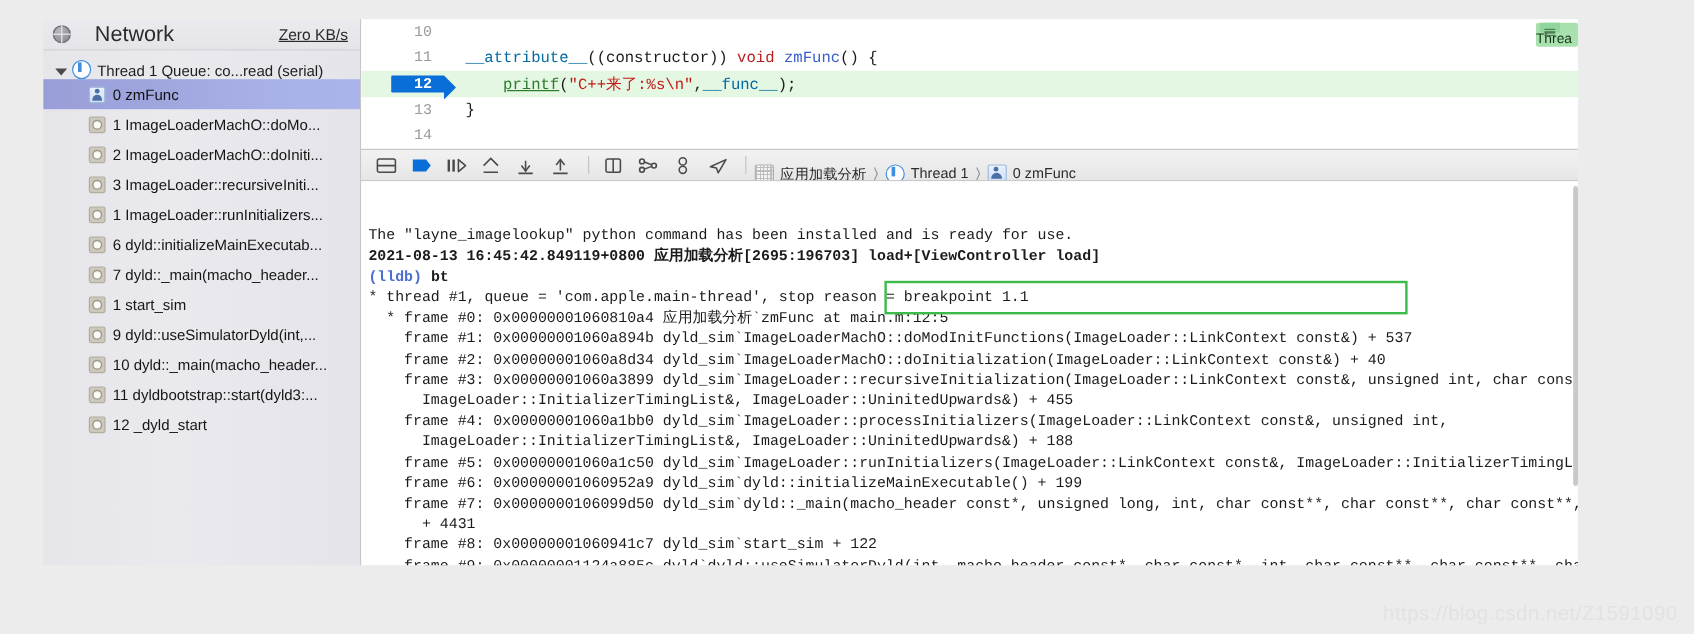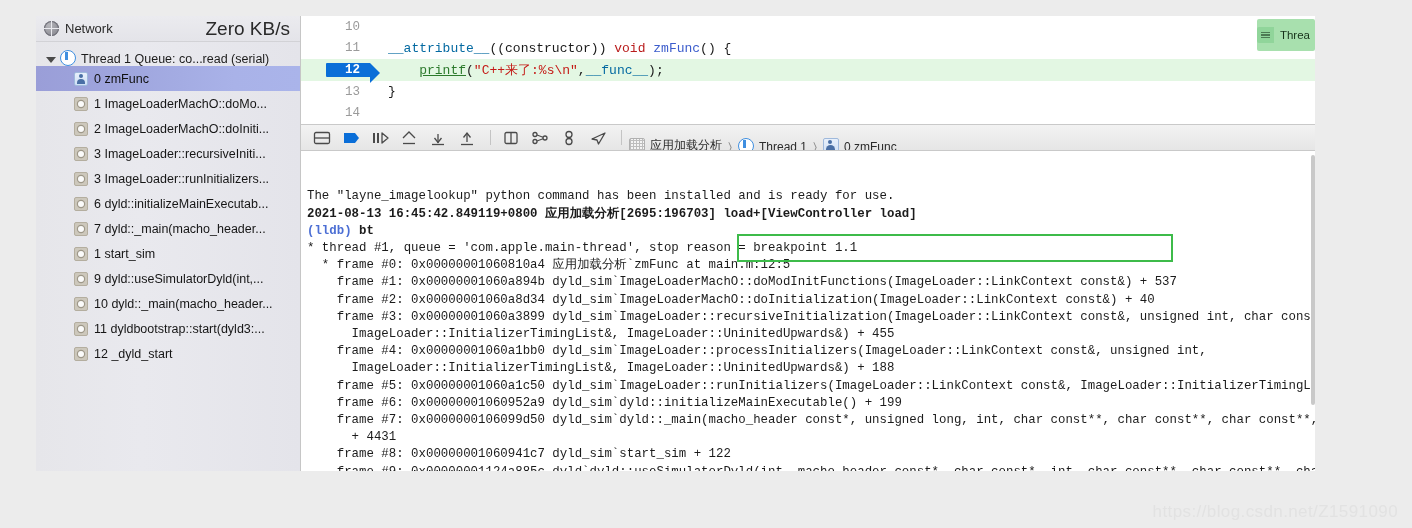--- a/index.html
+++ b/index.html
@@ -28,28 +28,29 @@
   .nav-header {
     height: 26px;
     display: flex;
     align-items: center;
     padding: 0 10px 0 8px;
     box-sizing: border-box;
     border-bottom: 1px solid #d2d2d6;
     background: linear-gradient(to bottom, #ebebef, #e4e4e9);
   }
   .nav-header .label {
+    font-size: 18px;
+    color: #2a2a2a;
+    margin-left: 20px;
+    flex: 1;
+  }
+  .nav-header .rate {
     font-size: 13px;
     color: #2a2a2a;
-    margin-left: 6px;
-    flex: 1;
-  }
-  .nav-header .rate {
-    font-size: 19px;
-    color: #2a2a2a;
+    text-decoration: underline;
   }
   .globe-icon {
     width: 15px; height: 15px;
     border-radius: 50%;
     background: radial-gradient(circle at 35% 30%, #b8b8bd, #7d7d86);
     position: relative;
     box-shadow: inset 0 0 0 1px #6e6e77;
     flex: none;
   }
   .globe-icon::before {
@@ -215,27 +216,28 @@
   .tok-fn   { color: #3b5ccc; }
   .tok-call { color: #2c7a2c; text-decoration: underline; text-align: right; }
   .tok-str  { color: #c41a16; }
   .tok-pre  { color: #0369a1; }
   .tok-plain{ color: #1a1a1a; }
 
   .thread-badge {
     position: absolute;
     right: 0; top: 3px;
     display: flex; align-items: center;
-    height: 32px;
+    height: 20px;
     background: #a8e0ae;
     border-radius: 2px;
     padding: 0 5px 0 0;
     font-family: "Liberation Sans", sans-serif;
     font-size: 11.5px;
     color: #17321a;
+    flex-direction: column;
   }
   .badge-grip {
     width: 17px; height: 16px;
     background: #90d59a;
     margin-right: 6px;
     position: relative;
     border-radius: 2px 0 0 2px;
   }
   .badge-grip::before, .badge-grip::after,
   .badge-grip span {
@@ -268,21 +270,21 @@
     position: relative;
     flex: none;
   }
   .tb-sep {
     width: 1px; height: 15px;
     background: #c4c4c4;
     margin: 0 7px;
     flex: none;
   }
   .crumb {
-    display: flex; align-items: flex-end;
+    display: flex; align-items: flex-start;
     font-size: 12px;
     color: #2b2b2b;
     white-space: nowrap;
     margin-top: 15px;
   }
   .crumb .chev {
     margin: 0 6px;
     color: #8a8a8a;
     font-size: 12px;
   }
@@ -383,21 +385,21 @@
         <div class="frame-row">
           <span class="ico ico-gear"></span>
           <span class="label">2 ImageLoaderMachO::doIniti...</span>
         </div>
         <div class="frame-row">
           <span class="ico ico-gear"></span>
           <span class="label">3 ImageLoader::recursiveIniti...</span>
         </div>
         <div class="frame-row">
           <span class="ico ico-gear"></span>
-          <span class="label">3 ImageLoader::runInitializers...</span>
+          <span class="label">1 ImageLoader::runInitializers...</span>
         </div>
         <div class="frame-row">
           <span class="ico ico-gear"></span>
           <span class="label">6 dyld::initializeMainExecutab...</span>
         </div>
         <div class="frame-row">
           <span class="ico ico-gear"></span>
           <span class="label">7 dyld::_main(macho_header...</span>
         </div>
         <div class="frame-row">

